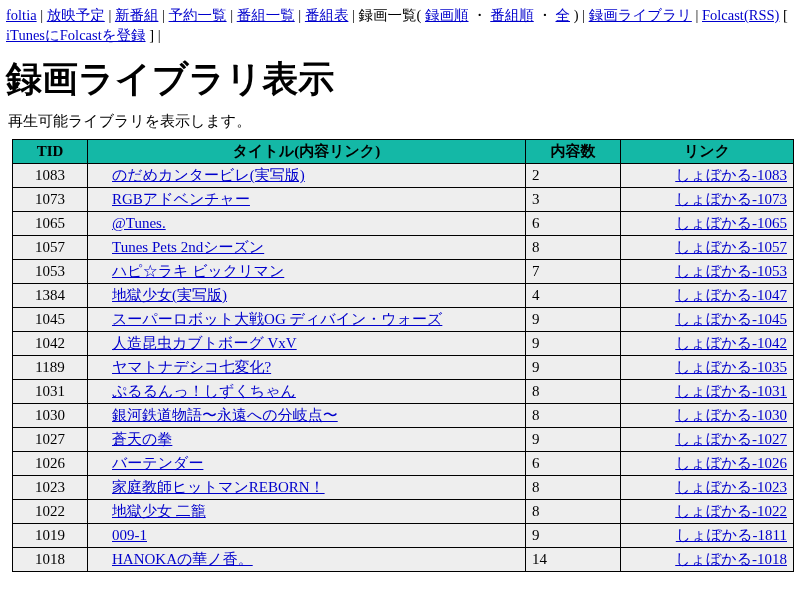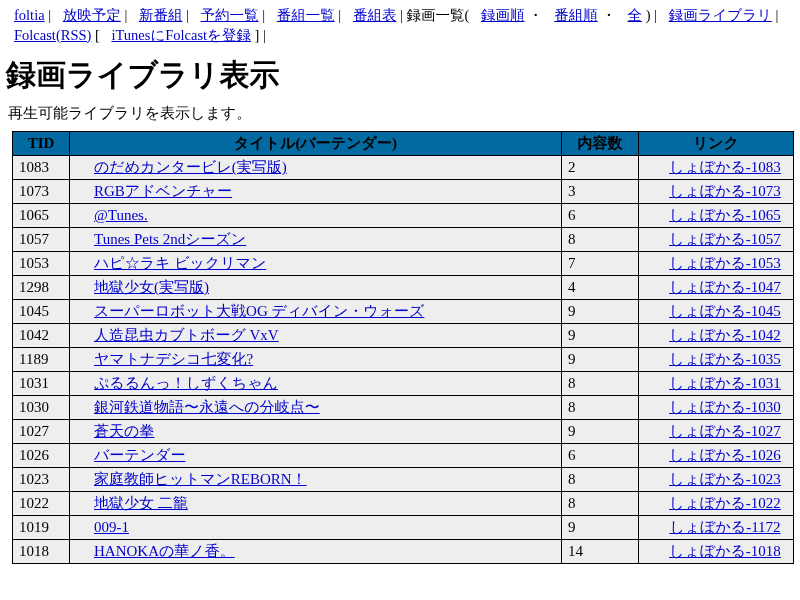--- a/index.html
+++ b/index.html
@@ -21,69 +21,68 @@
   }
   .navbar {
     font-size: 14.5px;
     line-height: 1.35;
     padding: 0 2px;
     color: #000;
   }
   .navbar a {
     color: #0000cc;
     text-decoration: underline;
-    margin-left: 8px;
   }
   .navbar .sep {
     color: #000;
   }
   h1.page-title {
     font-family: "Liberation Serif", serif;
-    font-size: 30px;
+    font-size: 36px;
     font-weight: bold;
     margin: 10px 0 6px 2px;
     letter-spacing: 0px;
   }
   .lead {
     font-size: 15px;
     margin: 8px 0 8px 4px;
   }
   table.library {
     border-collapse: collapse;
     width: 782px;
     margin-left: 8px;
     font-size: 15px;
     border: 1px solid #000;
   }
   table.library th {
-    background: #0369a1;
+    background: #14b8a6;
     border: 1px solid #000000;
     font-weight: bold;
     text-align: center;
-    padding: 2px 7px;
+    padding: 2px 16px;
     white-space: nowrap;
   }
   table.library td {
     border: 1px solid #000000;
     padding: 2px 6px;
     background: #eeeeee;
     vertical-align: middle;
     white-space: nowrap;
   }
   table.library td.tid {
     width: 42px;
-    text-align: left;
+    text-align: center;
   }
   table.library td.count {
     width: 62px;
     text-align: left;
   }
   table.library td.link {
     width: 140px;
-    text-align: center;
+    text-align: right;
   }
   table.library th.col-tid { width: 42px; }
   table.library th.col-count { width: 62px; }
   table.library th.col-link { width: 140px; }
   table.library a {
     color: #0000cc;
     text-decoration: underline;
     margin-left: 18px;
   }
 </style>
@@ -95,21 +94,21 @@
   <div class="navbar"><a href="#">foltia</a> <span class="sep">|</span> <a href="#">放映予定</a> <span class="sep">|</span> <a href="#">新番組</a> <span class="sep">|</span> <a href="#">予約一覧</a> <span class="sep">|</span> <a href="#">番組一覧</a> <span class="sep">|</span> <a href="#">番組表</a> <span class="sep">|</span> <span class="">録画一覧(</span> <a href="#">録画順</a> <span class="">・</span> <a href="#">番組順</a> <span class="">・</span> <a href="#">全</a> <span class="">)</span> <span class="sep">|</span> <a href="#">録画ライブラリ</a> <span class="sep">|</span> <a href="#">Folcast(RSS)</a> <span class="">[</span> <a href="#">iTunesにFolcastを登録</a> <span class="">]</span> <span class="sep">|</span> </div>
 
   <h1 class="page-title">録画ライブラリ表示</h1>
 
   <div class="lead">再生可能ライブラリを表示します。</div>
 
   <table class="library">
     <thead>
       <tr>
         <th class="col-tid">TID</th>
-        <th class="col-title">タイトル(バーテンダー)</th>
+        <th class="col-title">タイトル(内容リンク)</th>
         <th class="col-count">内容数</th>
         <th class="col-link">リンク</th>
       </tr>
     </thead>
     <tbody>
         <tr>
           <td class="tid">1083</td>
           <td class="title"><a href="#">のだめカンタービレ(実写版)</a></td>
           <td class="count">2</td>
           <td class="link"><a href="#">しょぼかる-1083</a></td>
@@ -132,21 +131,21 @@
           <td class="count">8</td>
           <td class="link"><a href="#">しょぼかる-1057</a></td>
         </tr>
         <tr>
           <td class="tid">1053</td>
           <td class="title"><a href="#">ハピ☆ラキ ビックリマン</a></td>
           <td class="count">7</td>
           <td class="link"><a href="#">しょぼかる-1053</a></td>
         </tr>
         <tr>
-          <td class="tid">1298</td>
+          <td class="tid">1384</td>
           <td class="title"><a href="#">地獄少女(実写版)</a></td>
           <td class="count">4</td>
           <td class="link"><a href="#">しょぼかる-1047</a></td>
         </tr>
         <tr>
           <td class="tid">1045</td>
           <td class="title"><a href="#">スーパーロボット大戦OG ディバイン・ウォーズ</a></td>
           <td class="count">9</td>
           <td class="link"><a href="#">しょぼかる-1045</a></td>
         </tr>
@@ -195,21 +194,21 @@
         <tr>
           <td class="tid">1022</td>
           <td class="title"><a href="#">地獄少女 二籠</a></td>
           <td class="count">8</td>
           <td class="link"><a href="#">しょぼかる-1022</a></td>
         </tr>
         <tr>
           <td class="tid">1019</td>
           <td class="title"><a href="#">009-1</a></td>
           <td class="count">9</td>
-          <td class="link"><a href="#">しょぼかる-1172</a></td>
+          <td class="link"><a href="#">しょぼかる-1811</a></td>
         </tr>
         <tr>
           <td class="tid">1018</td>
           <td class="title"><a href="#">HANOKAの華ノ香。</a></td>
           <td class="count">14</td>
           <td class="link"><a href="#">しょぼかる-1018</a></td>
         </tr>
       </tbody>
   </table>
 

